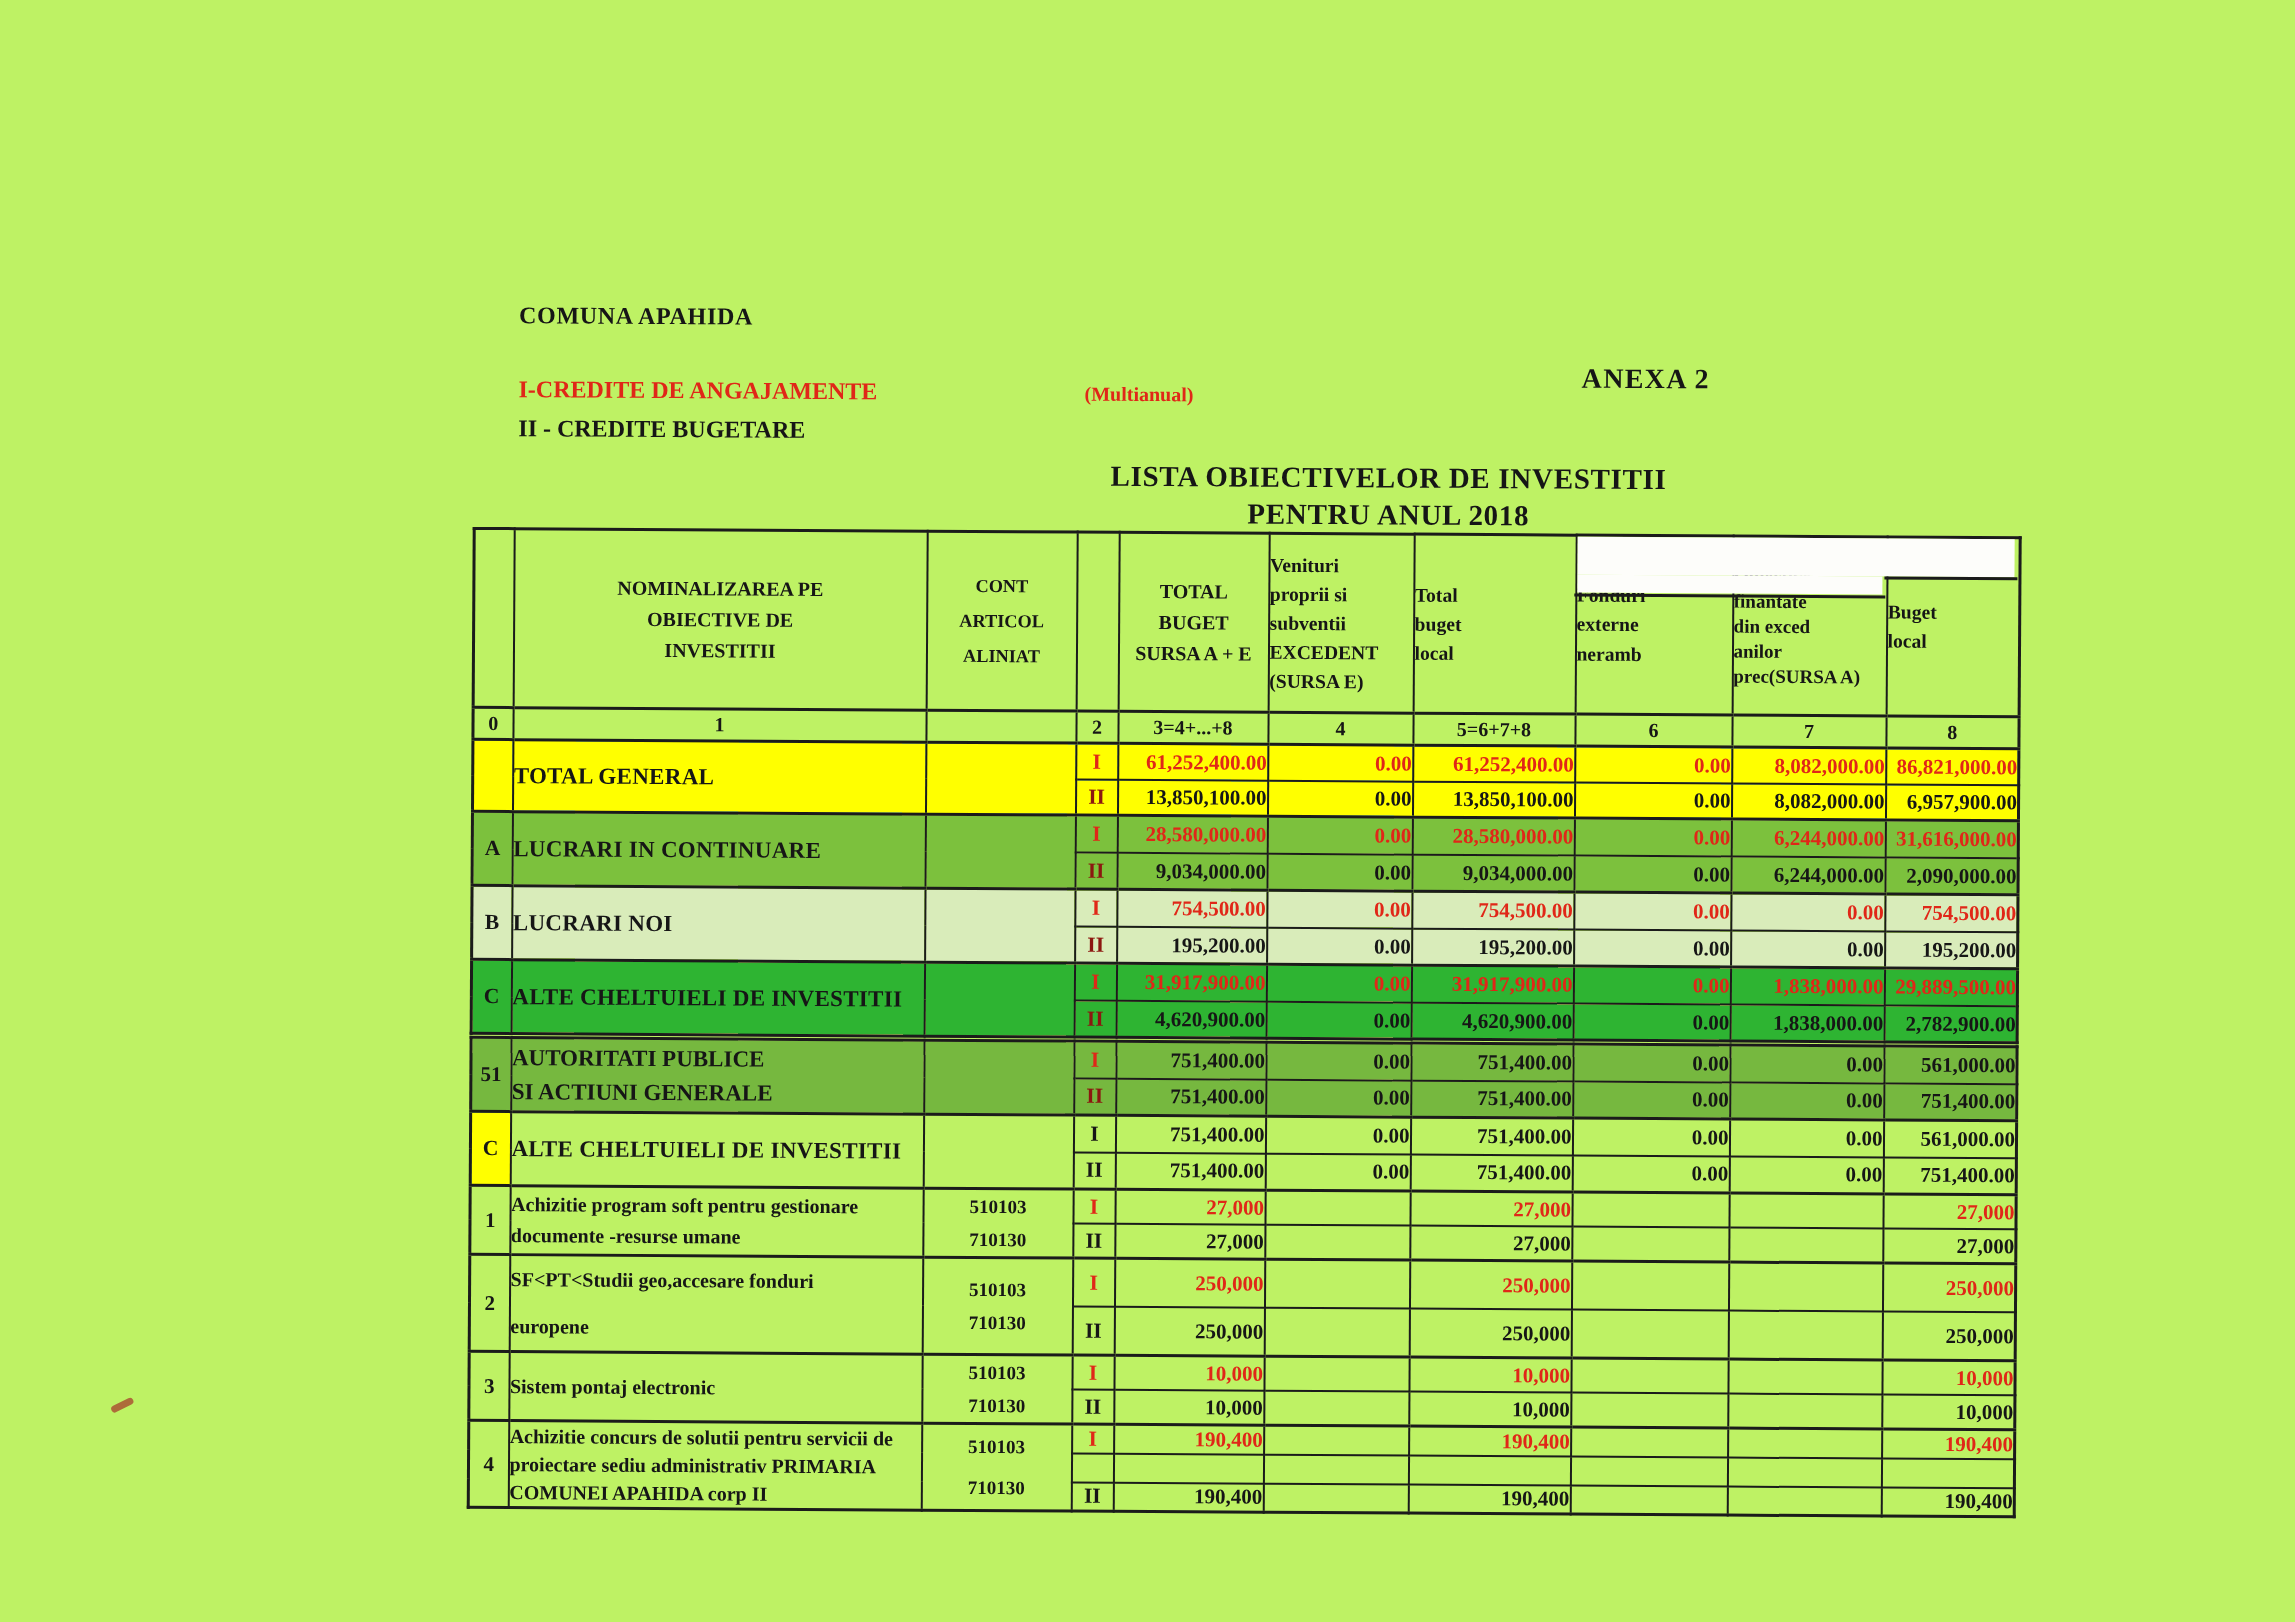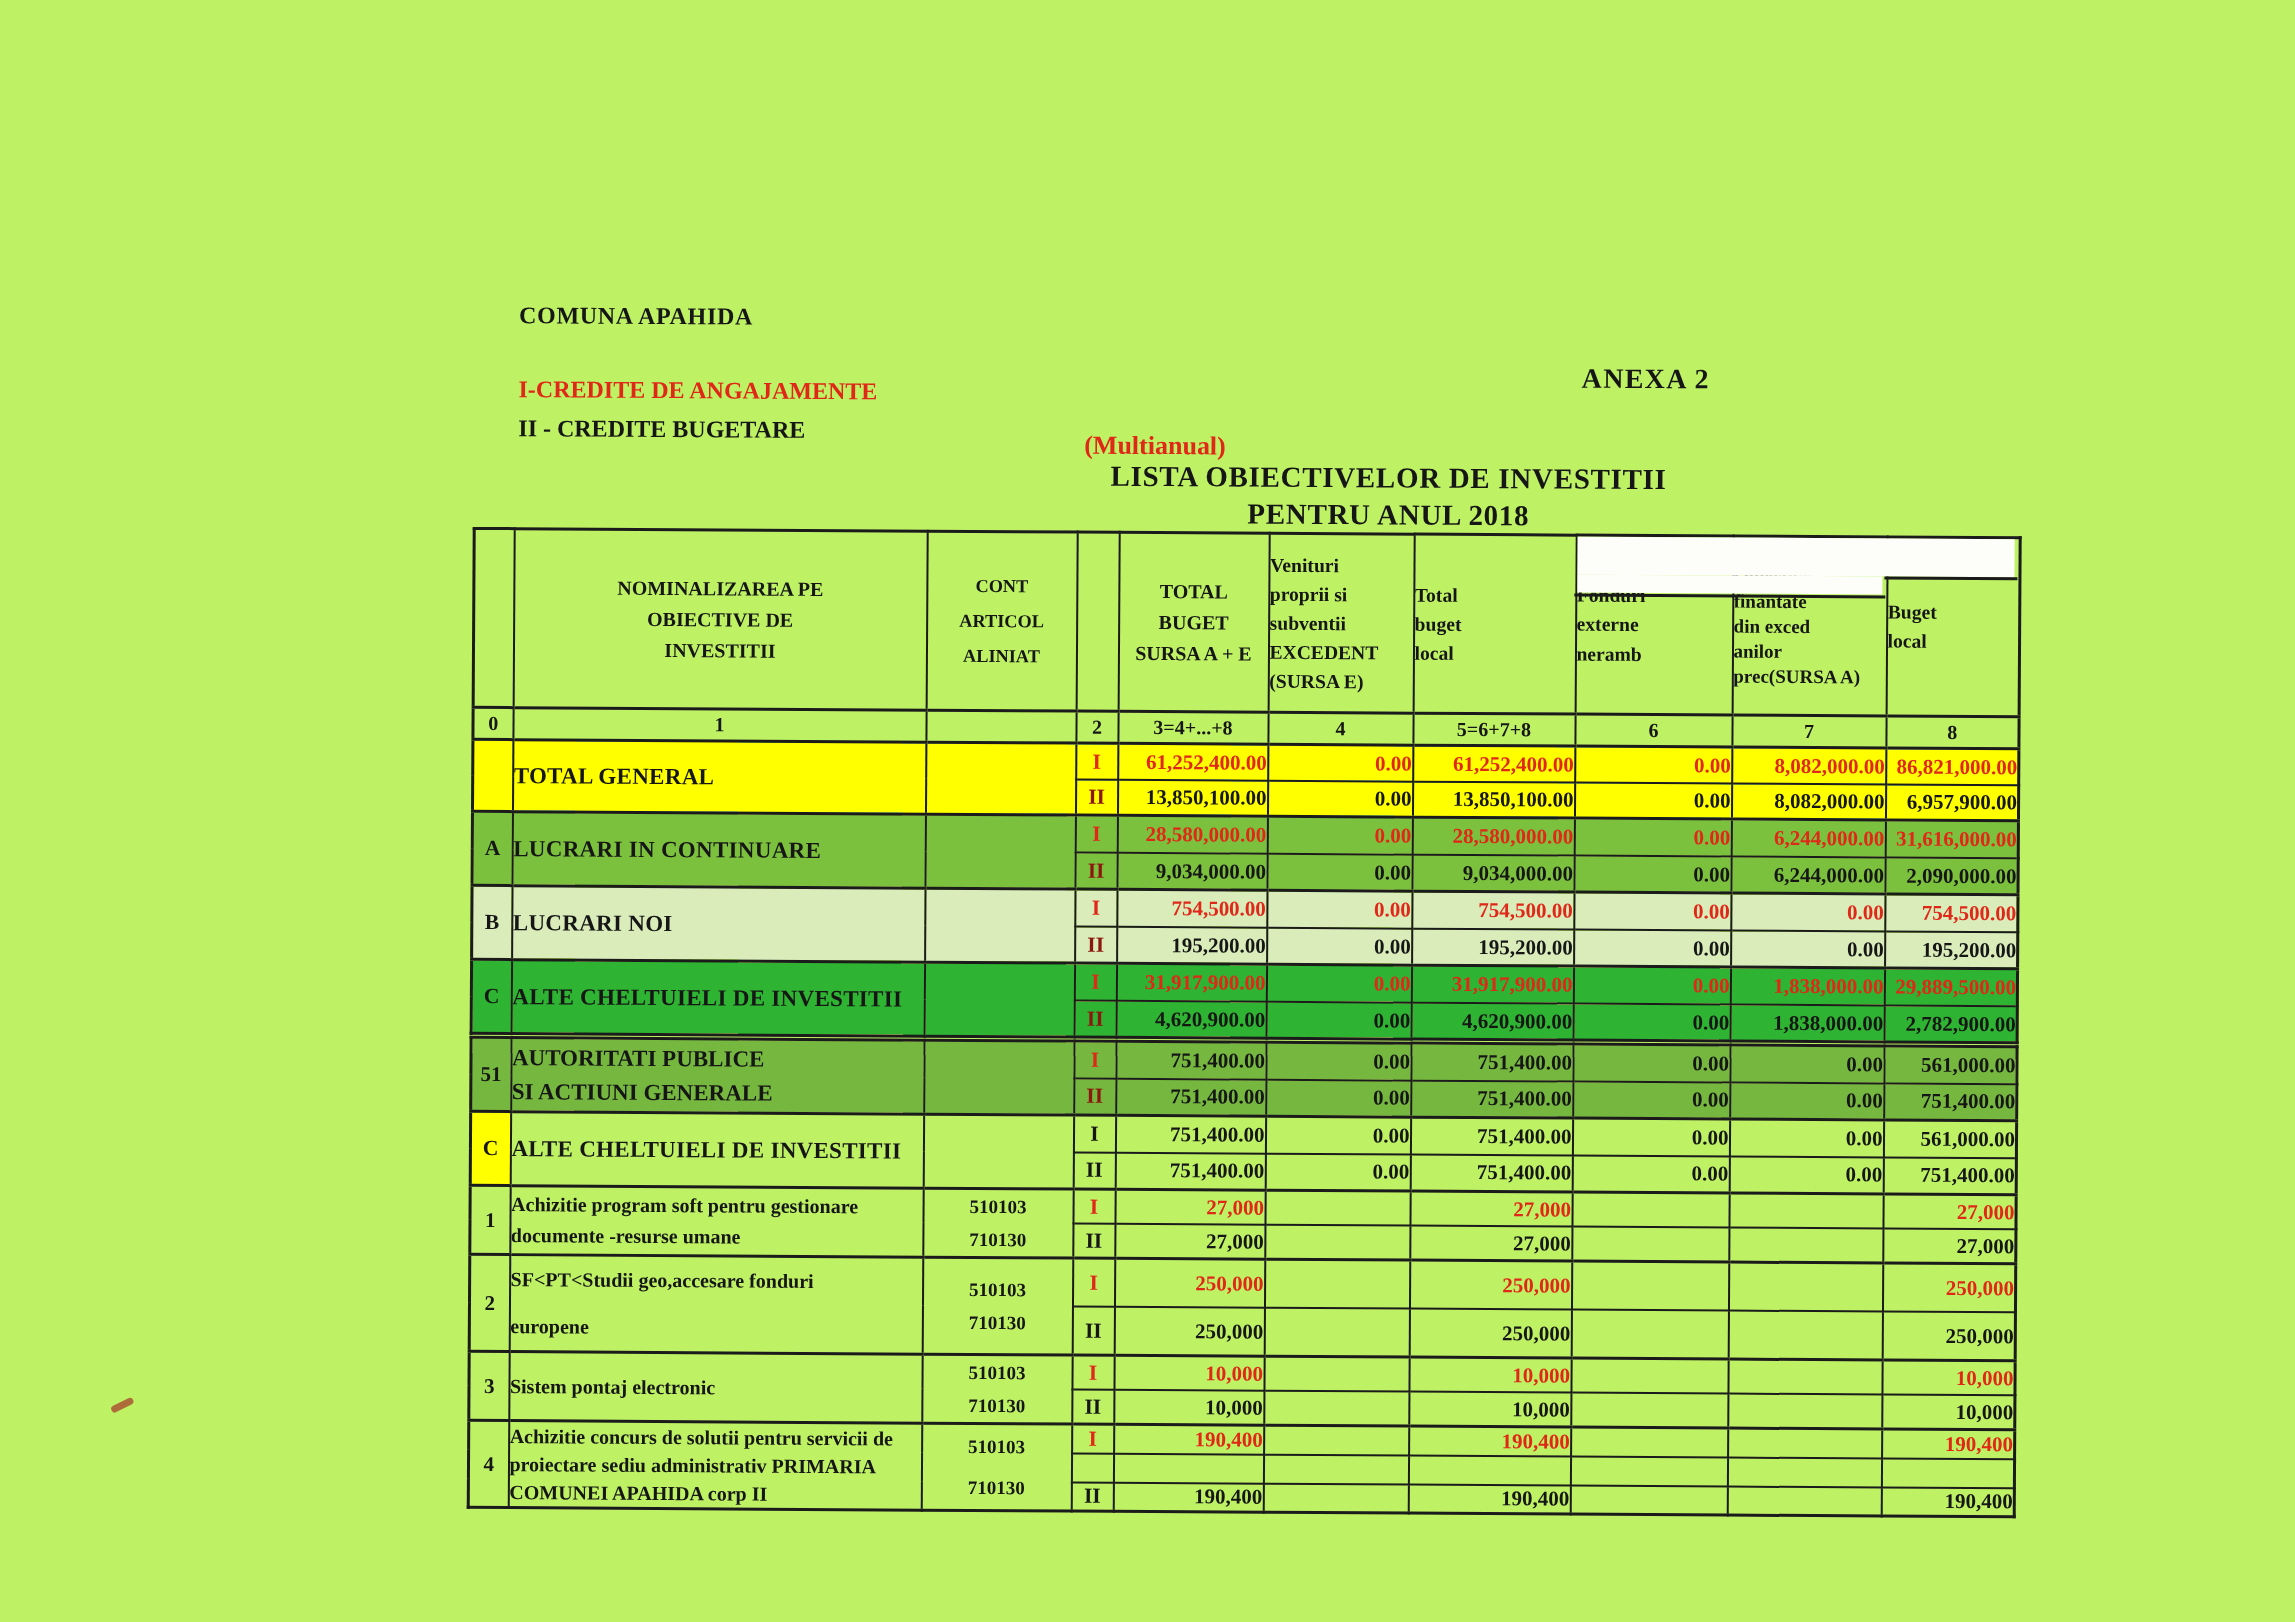--- a/index.html
+++ b/index.html
@@ -4,21 +4,21 @@
 <style>
   html,body{margin:0;padding:0;background:#ffffff;}
   .page{position:relative;width:2295px;height:1623px;background:#bef264;overflow:hidden;
         font-family:"Liberation Serif","DejaVu Serif",serif;font-weight:bold;color:#161616;}
   .sheet{position:absolute;inset:0;transform:rotate(.35deg);transform-origin:50% 40%;}
   .abs{position:absolute;}
   .prelines{white-space:pre-line;}
   .redtxt{color:#e02718;}
   .org{left:517px;top:306px;font-size:24px;letter-spacing:0.7px;}
   .credit1{left:517px;top:380px;font-size:24px;color:#e02718;}
-  .multi{left:1083px;top:383px;font-size:26px;color:#e02718;margin-top:48px;}
+  .multi{left:1083px;top:383px;font-size:20px;color:#e02718;}
   .anexa{left:1580px;top:360px;font-size:28px;letter-spacing:1.3px;}
   .credit2{left:517px;top:419px;font-size:24px;}
   .title{left:1021px;top:458px;width:733px;text-align:center;font-size:29px;line-height:37px;white-space:pre-line;letter-spacing:0.7px;}
   
   table.tbl{border-collapse:collapse;table-layout:fixed;width:1547px;}
   table.tbl{border:3.3px solid #1b1b1b;}
   table.tbl td{border:2px solid #1b1b1b;padding:0;overflow:hidden;vertical-align:middle;}
   tr.major td{border-top-width:3.3px;}
   
   td.h{vertical-align:top;text-align:center;font-size:20px;}

